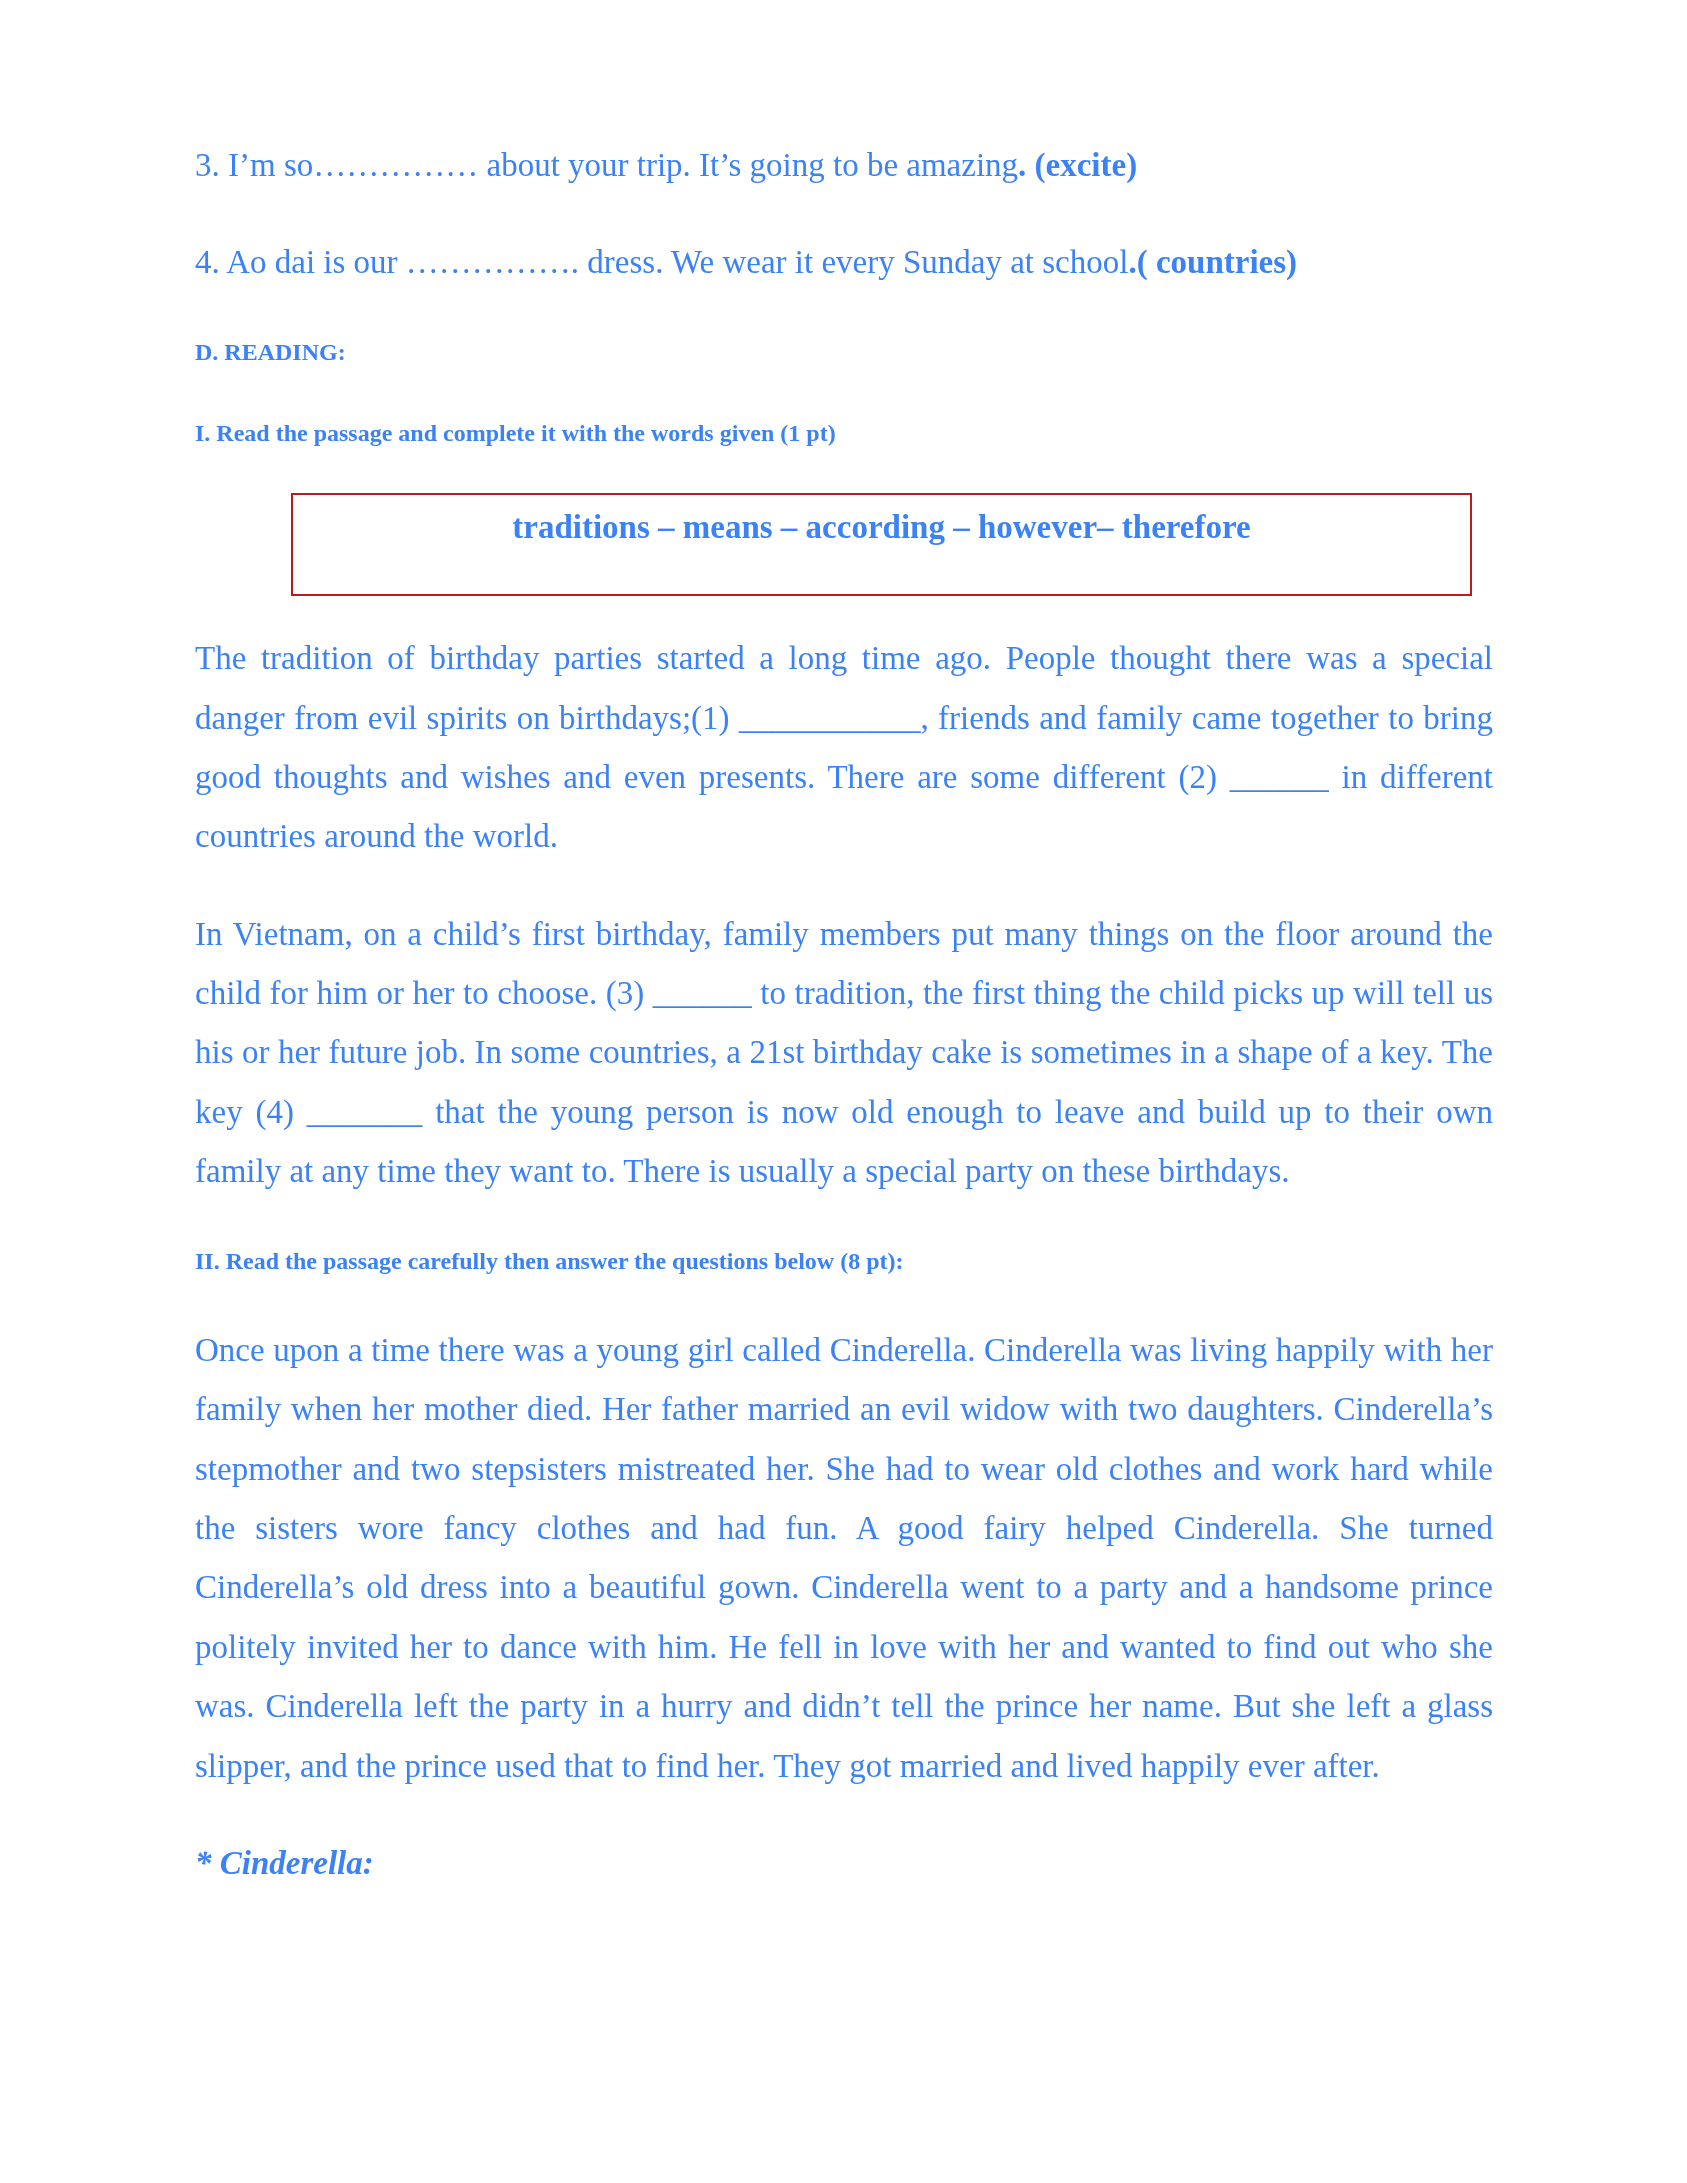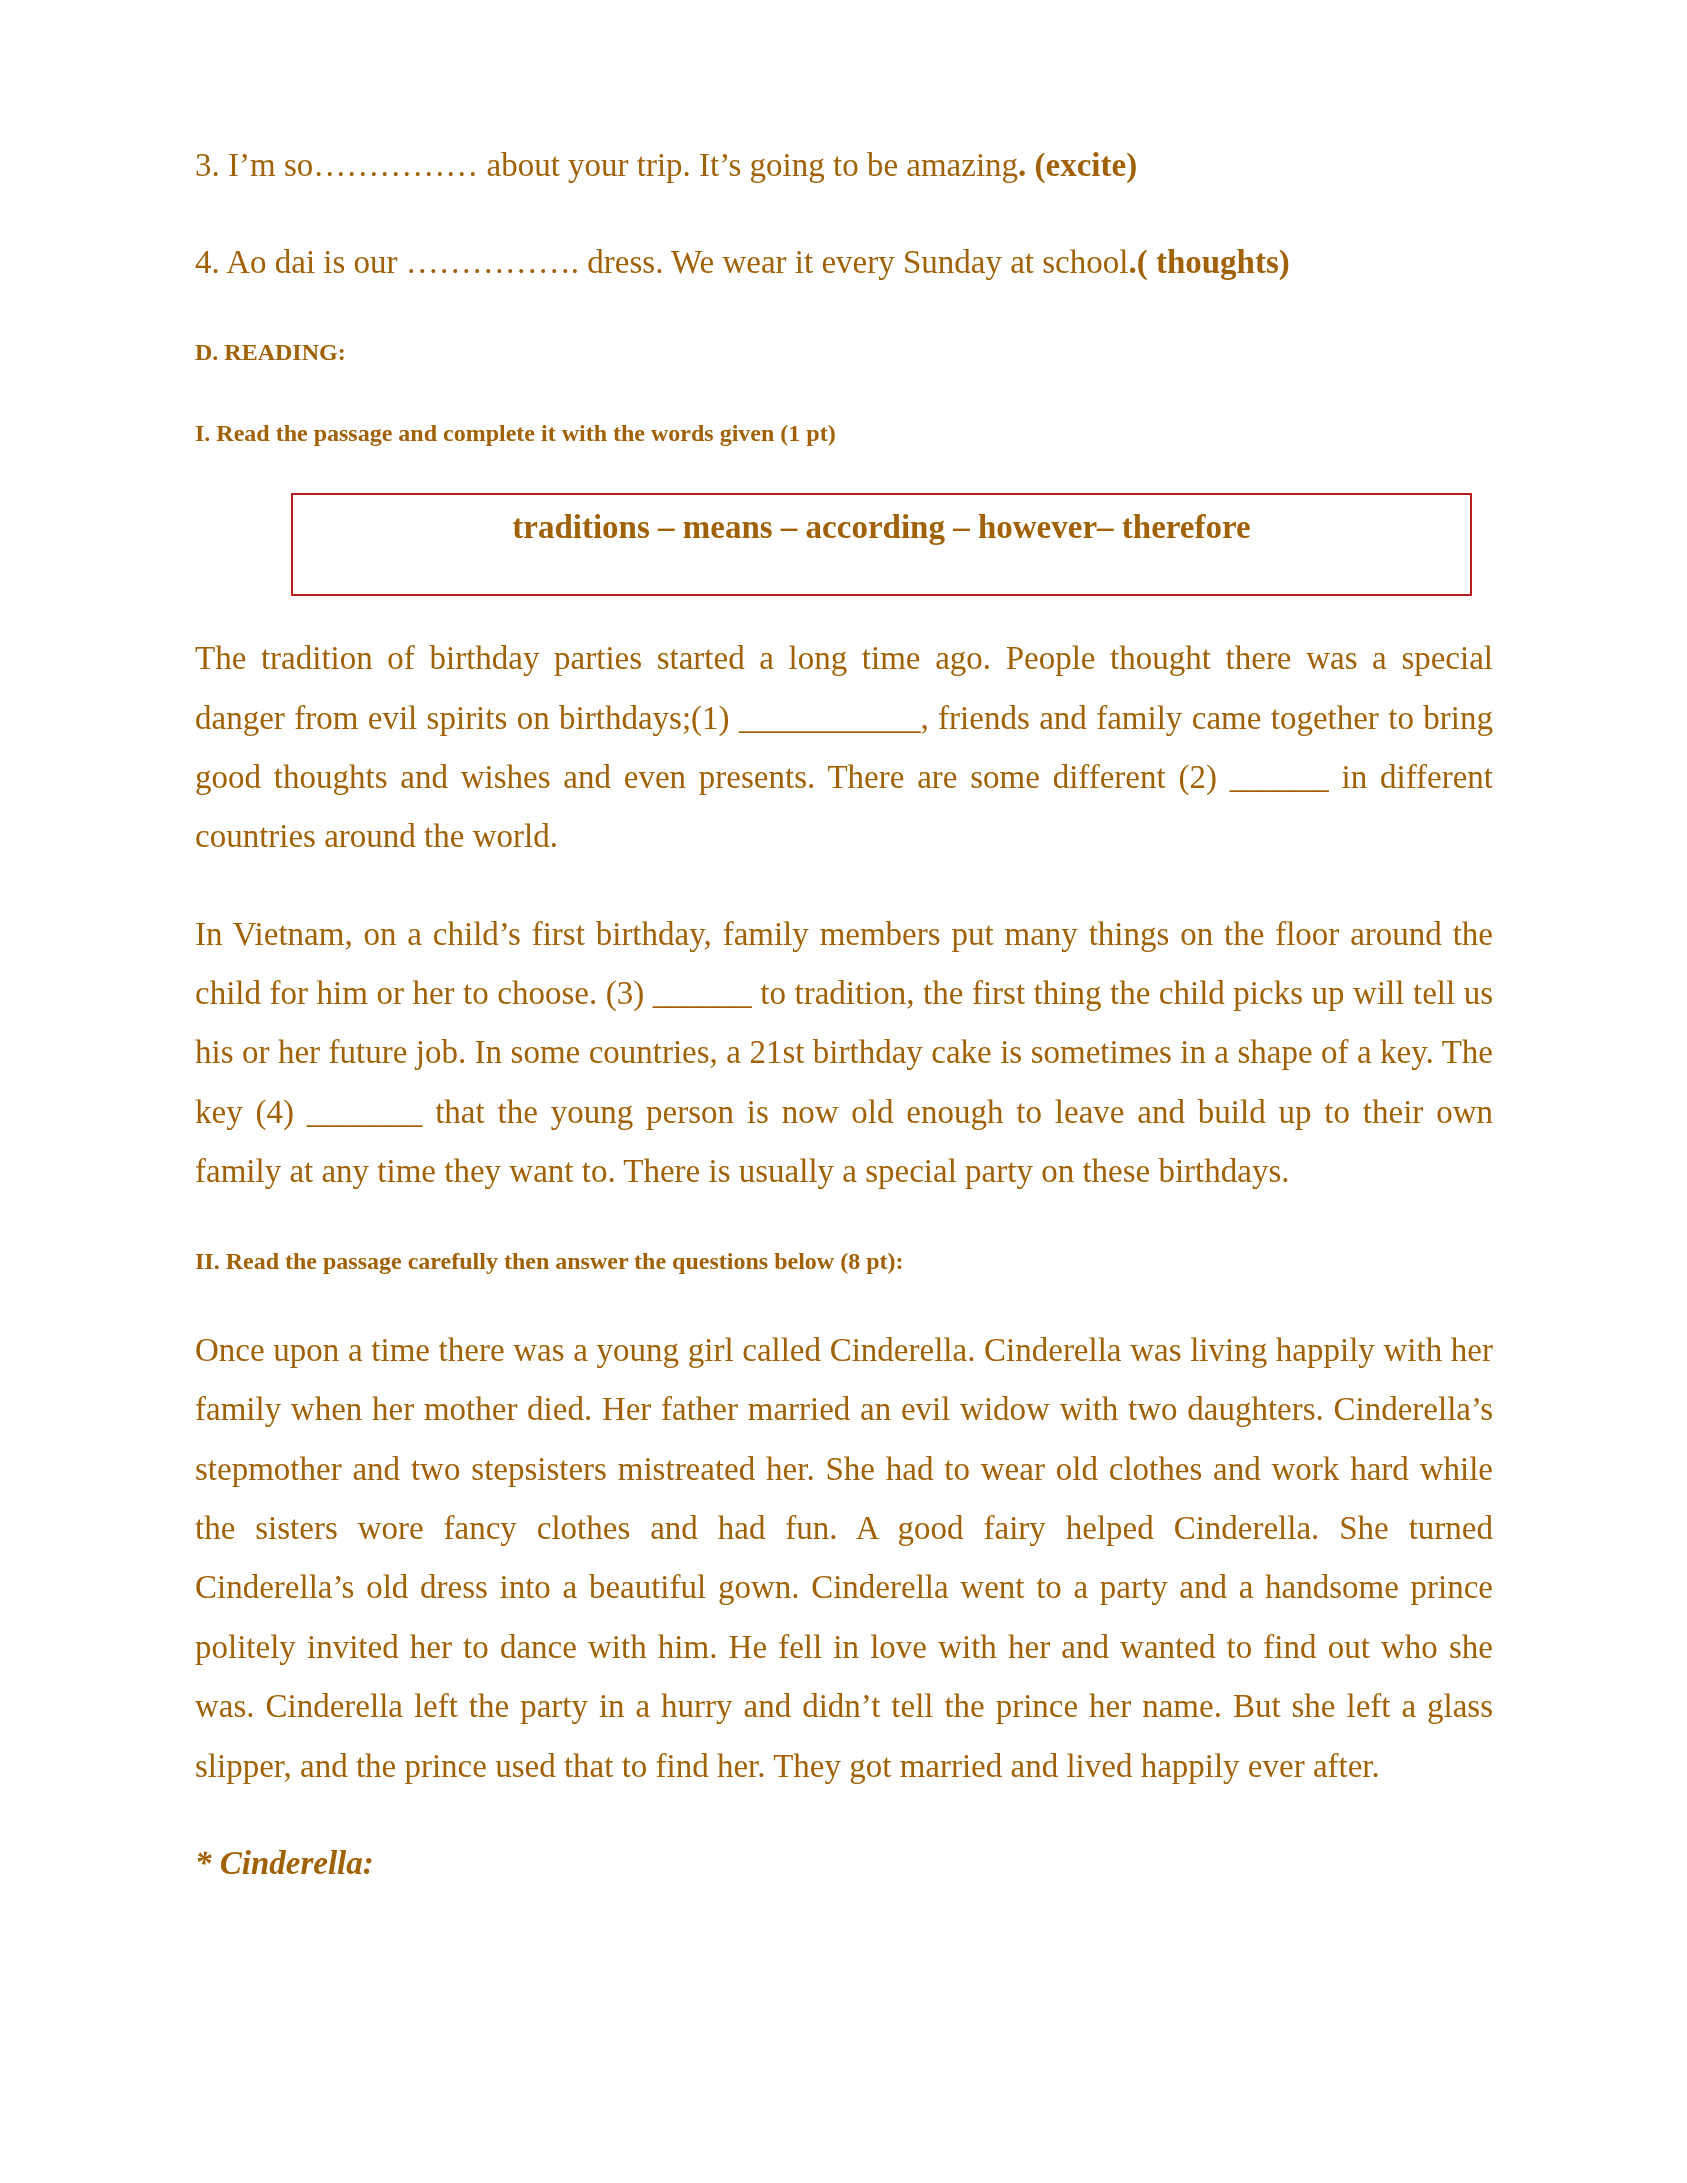--- a/index.html
+++ b/index.html
@@ -6,21 +6,21 @@
     margin: 0;
     padding: 0;
     background: #ffffff;
   }
   .page {
     position: relative;
     width: 1687px;
     min-height: 2183px;
     box-sizing: border-box;
     background: #ffffff;
-    color: #a16207;
+    color: #3b82f6;
     padding: 136px 194px 79px 195px;
     font-family: "Liberation Serif", "DejaVu Serif", serif;
     font-size: 33px;
     line-height: 1.8;
   }
   .para {
     margin: 0 0 38px 0;
   }
   .justify {
     text-align: justify;
@@ -50,21 +50,21 @@
     line-height: 1.8;
   }
 </style>
 </head>
 <body>
 
 <div class="page">
 
   <p class="para"><span>3. I’m so…………… about your trip. It’s going to be amazing</span><span class="bold">. (excite)</span></p>
 
-  <p class="para"><span>4. Ao dai is our ……………. dress. We wear it every Sunday at school</span><span class="bold">.( thoughts)</span></p>
+  <p class="para"><span>4. Ao dai is our ……………. dress. We wear it every Sunday at school</span><span class="bold">.( countries)</span></p>
 
   <h2 class="heading">D. READING:</h2>
 
   <h3 class="heading">I. Read the passage and complete it with the words given (1 pt)</h3>
 
   <div class="word-box">
     <div class="word-box-text">traditions – means – according – however– therefore</div>
   </div>
 
   <p class="para justify">The tradition of birthday parties started a long time ago. People thought there was a special danger from evil spirits on birthdays;(1) ___________, friends and family came together to bring good thoughts and wishes and even presents. There are some different (2) ______ in different countries around the world.</p>

